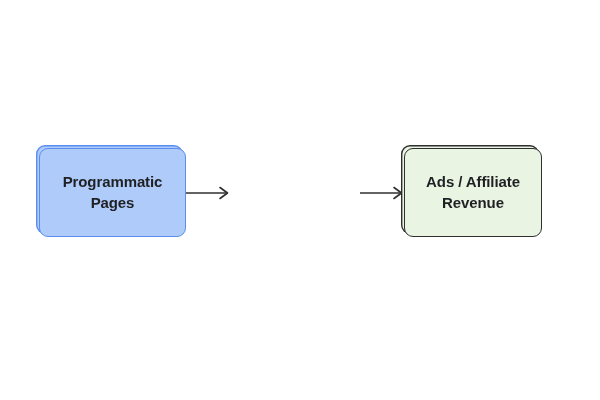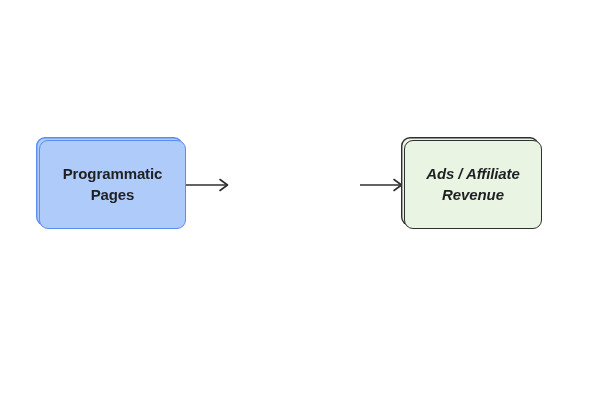--- a/index.html
+++ b/index.html
@@ -15,21 +15,21 @@
   }
   .canvas {
     position: relative;
     width: 600px;
     height: 400px;
     background: #ffffff;
   }
   .flow-row {
     position: absolute;
     left: 0;
-    top: 140px;
+    top: 148px;
     width: 600px;
     height: 90px;
   }
   .node {
     position: absolute;
     top: 0;
     box-sizing: border-box;
     display: flex;
     align-items: center;
     justify-content: center;
@@ -65,21 +65,20 @@
     border-color: #3c3c3c;
     box-shadow: -3px -3px 0 -1.4px #ffffff, -3px -3px 0 0 #3c3c3c;
   }
   .node-revenue {
     left: 404px;
     width: 138px;
     height: 89px;
     background: #e9f4e3;
     border-color: #2f2f2f;
     box-shadow: -3px -3px 0 -1.4px #e9f4e3, -3px -3px 0 0 #2f2f2f;
-    font-style: italic;
   }
   .connector {
     position: absolute;
     top: 36px;
     height: 18px;
   }
   .connector svg {
     display: block;
     overflow: visible;
   }

